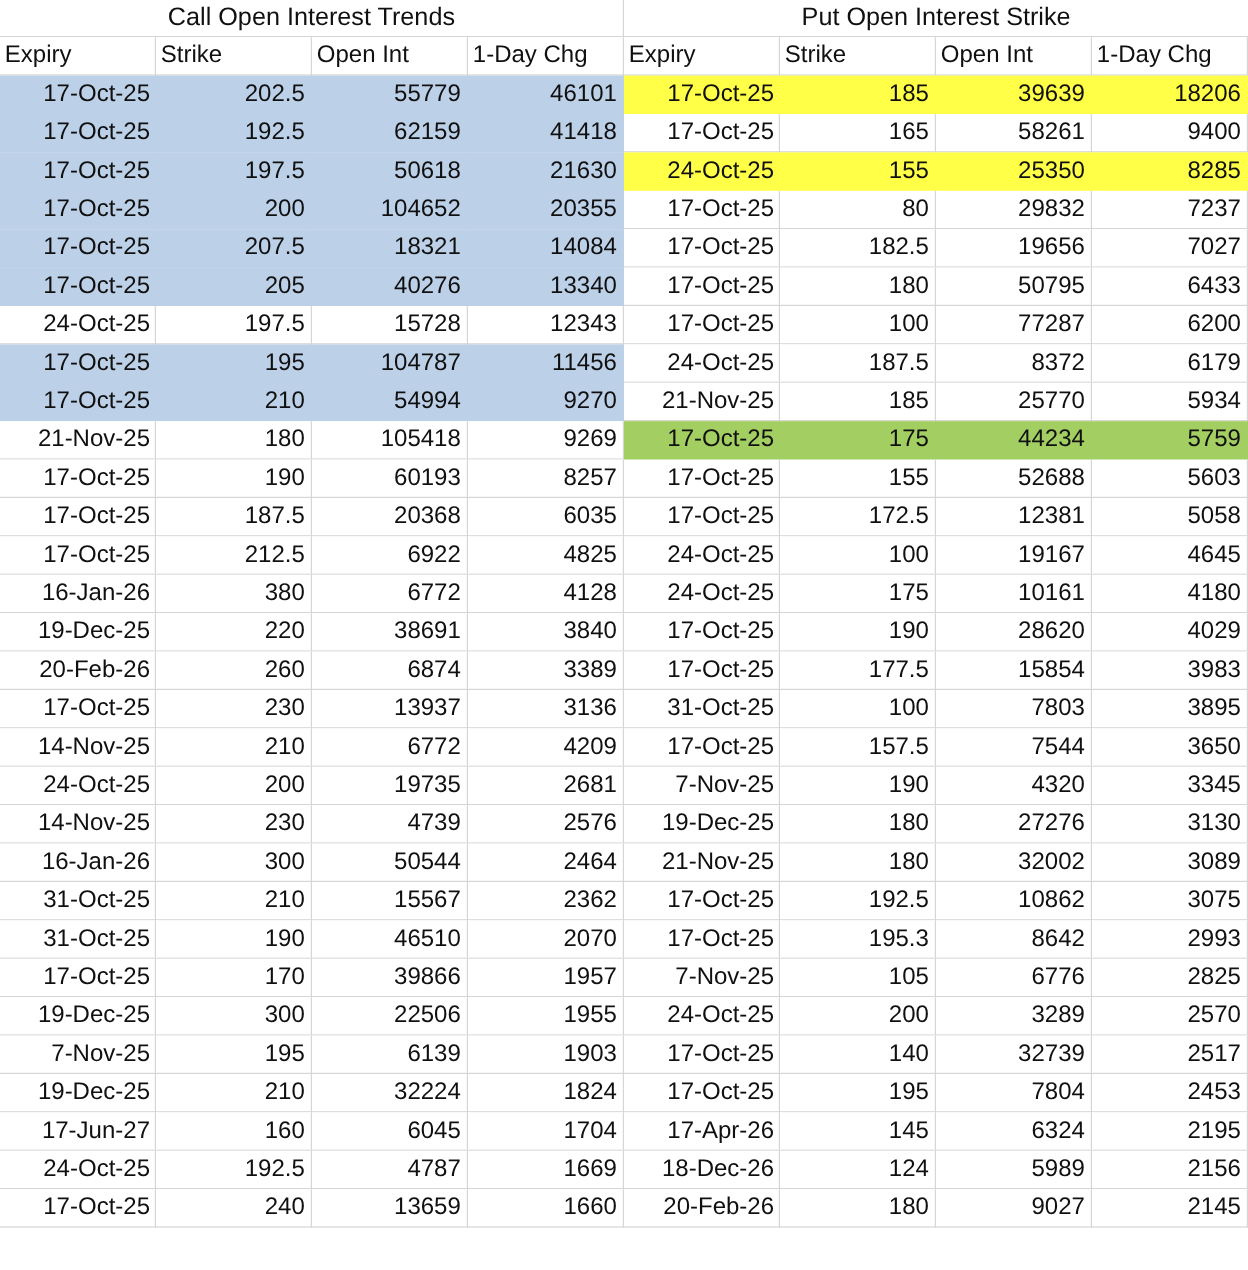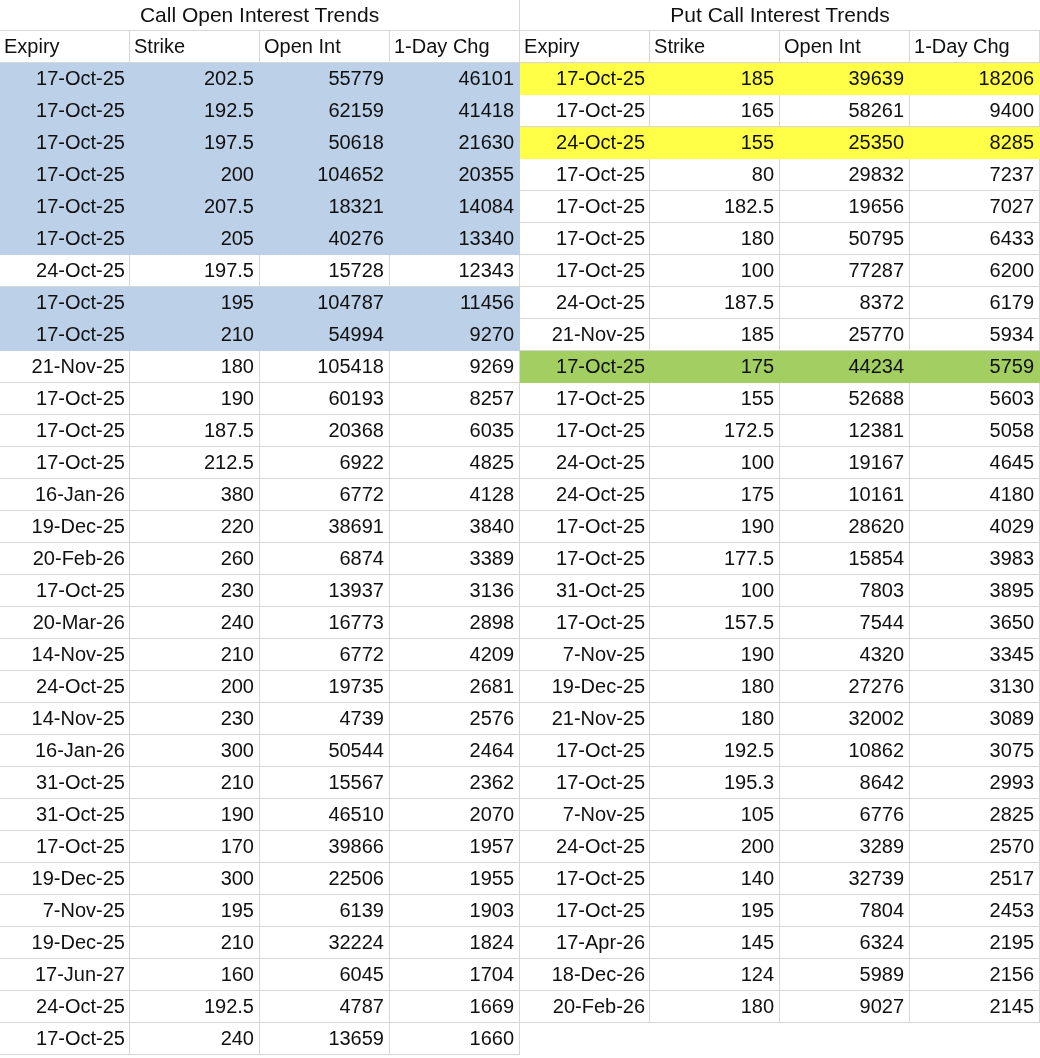--- a/index.html
+++ b/index.html
@@ -178,26 +178,20 @@
           <td class="c-num">6874</td>
           <td class="c-num">3389</td>
         </tr>
         <tr>
           <td class="c-exp">17-Oct-25</td>
           <td class="c-num">230</td>
           <td class="c-num">13937</td>
           <td class="c-num">3136</td>
         </tr>
         <tr>
-          <td class="c-exp">20-Mar-26</td>
-          <td class="c-num">240</td>
-          <td class="c-num">16773</td>
-          <td class="c-num">2898</td>
-        </tr>
-        <tr>
           <td class="c-exp">14-Nov-25</td>
           <td class="c-num">210</td>
           <td class="c-num">6772</td>
           <td class="c-num">4209</td>
         </tr>
         <tr>
           <td class="c-exp">24-Oct-25</td>
           <td class="c-num">200</td>
           <td class="c-num">19735</td>
           <td class="c-num">2681</td>
@@ -273,21 +267,21 @@
 
   <table class="tbl-right">
     <colgroup>
         <col>
         <col>
         <col>
         <col>
       </colgroup>
     <thead>
       <tr class="title-row">
-        <th colspan="4">Put Call Interest Trends</th>
+        <th colspan="4">Put Open Interest Strike</th>
       </tr>
       <tr class="header-row">
         <th>Expiry</th>
         <th>Strike</th>
         <th>Open Int</th>
         <th>1-Day Chg</th>
       </tr>
     </thead>
     <tbody>
         <tr class="hl-yellow">

